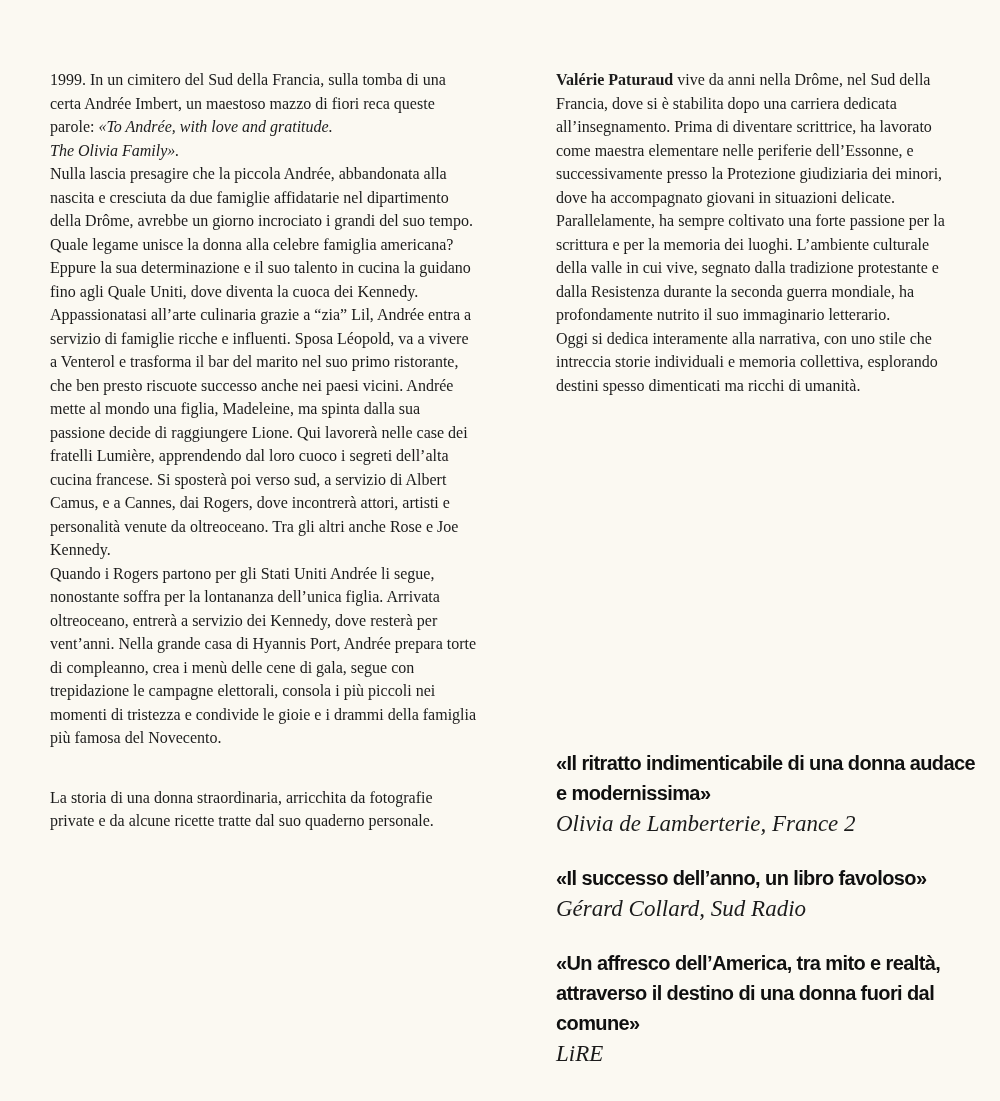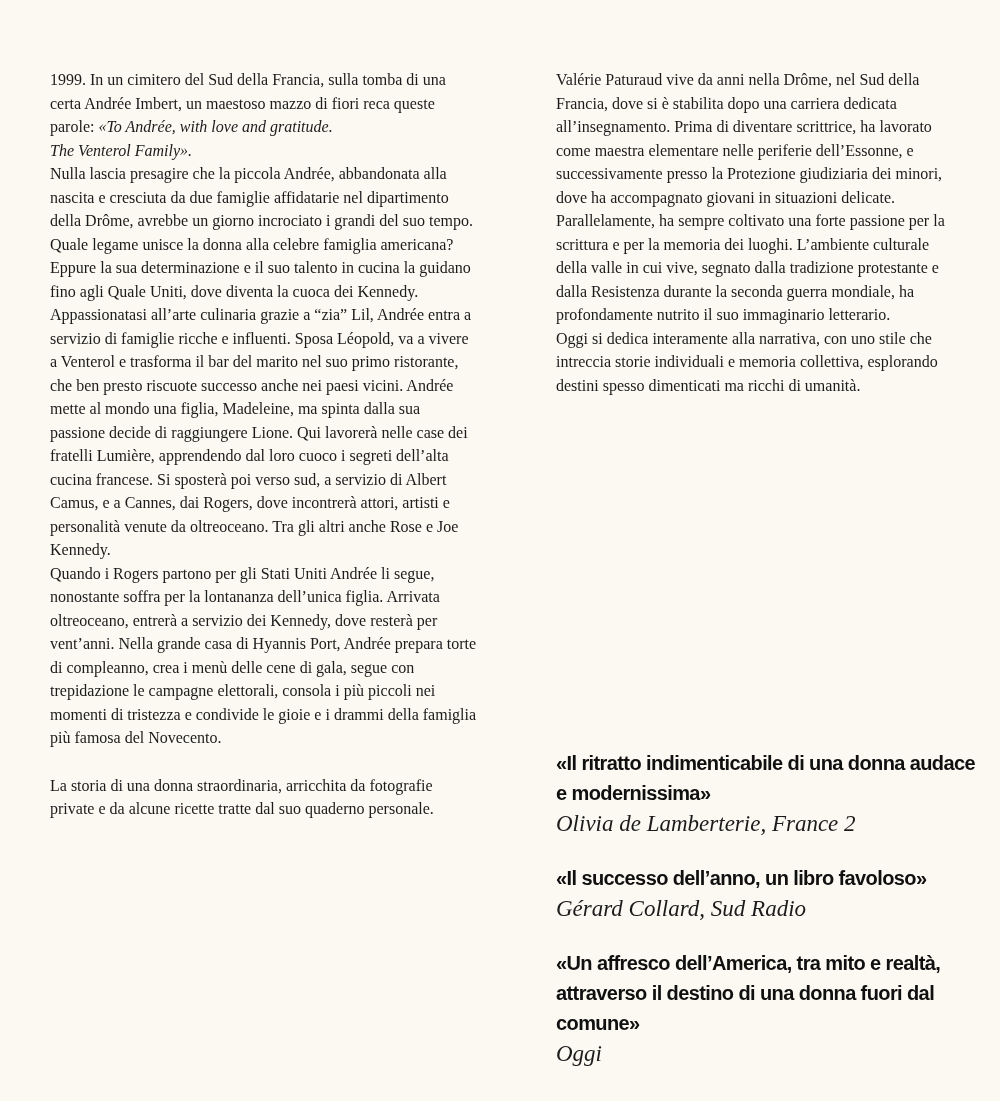--- a/index.html
+++ b/index.html
@@ -20,23 +20,23 @@
   .col {
     position: absolute;
     top: 68px;
     font-size: 16px;
     line-height: 23.5px;
     text-align: left;
   }
   .col-left  { left: 50px;  width: 428px; }
   .col-right { left: 556px; width: 398px; }
   p { margin: 0; }
-  .spaced { margin-top: 24px; }
+  .spaced { margin-top: 36px; }
   .it { font-style: italic; }
-  .b  { font-weight: normal; }
+  .b  { font-weight: bold; }
   .quotes {
     position: absolute;
     left: 556px;
     top: 736px;
     width: 432px;
   }
   .quote-block { margin-bottom: 27px; margin-top: 12px; }
   .quote-text {
     font-family: "Liberation Sans", sans-serif;
     font-weight: 700;
@@ -54,21 +54,21 @@
     color: #1b1b1b;
   }
 </style>
 </head>
 <body style="background: rgb(251, 249, 242); color: rgb(27, 27, 27);">
 
 <div class="page">
 
   <div class="col col-left">
     <p><span>1999. In un cimitero del Sud della Francia, sulla tomba di una certa Andrée Imbert, un maestoso mazzo di fiori reca queste parole: </span><span class="it">«To Andrée, with love and gratitude.</span></p>
-    <p class="it">The Venterol Family».</p>
+    <p class="it">The Olivia Family».</p>
     <p>Nulla lascia presagire che la piccola Andrée, abbandonata alla nascita e cresciuta da due famiglie affidatarie nel dipartimento della Drôme, avrebbe un giorno incrociato i grandi del suo tempo.</p>
     <p>Quale legame unisce la donna alla celebre famiglia americana?</p>
     <p>Eppure la sua determinazione e il suo talento in cucina la guidano fino agli Quale Uniti, dove diventa la cuoca dei Kennedy.</p>
     <p>Appassionatasi all’arte culinaria grazie a “zia” Lil, Andrée entra a servizio di famiglie ricche e influenti. Sposa Léopold, va a vivere a Venterol e trasforma il bar del marito nel suo primo ristorante, che ben presto riscuote successo anche nei paesi vicini. Andrée mette al mondo una figlia, Madeleine, ma spinta dalla sua passione decide di raggiungere Lione. Qui lavorerà nelle case dei fratelli Lumière, apprendendo dal loro cuoco i segreti dell’alta cucina francese. Si sposterà poi verso sud, a servizio di Albert Camus, e a Cannes, dai Rogers, dove incontrerà attori, artisti e personalità venute da oltreoceano. Tra gli altri anche Rose e Joe Kennedy.</p>
     <p>Quando i Rogers partono per gli Stati Uniti Andrée li segue, nonostante soffra per la lontananza dell’unica figlia. Arrivata oltreoceano, entrerà a servizio dei Kennedy, dove resterà per vent’anni. Nella grande casa di Hyannis Port, Andrée prepara torte di compleanno, crea i menù delle cene di gala, segue con trepidazione le campagne elettorali, consola i più piccoli nei momenti di tristezza e condivide le gioie e i drammi della famiglia più famosa del Novecento.</p>
     <p class="spaced">La storia di una donna straordinaria, arricchita da fotografie private e da alcune ricette tratte dal suo quaderno personale.</p>
   </div>
 
   <div class="col col-right">
     <p><span class="b">Valérie Paturaud</span><span> vive da anni nella Drôme, nel Sud della Francia, dove si è stabilita dopo una carriera dedicata all’insegnamento. Prima di diventare scrittrice, ha lavorato come maestra elementare nelle periferie dell’Essonne, e successivamente presso la Protezione giudiziaria dei minori, dove ha accompagnato giovani in situazioni delicate.</span></p>
@@ -80,17 +80,17 @@
     <div class="quote-block">
       <div class="quote-text">«Il ritratto indimenticabile di una donna audace e modernissima»</div>
       <div class="quote-attr">Olivia de Lamberterie, France 2</div>
     </div>
     <div class="quote-block">
       <div class="quote-text">«Il successo dell’anno, un libro favoloso»</div>
       <div class="quote-attr">Gérard Collard, Sud Radio</div>
     </div>
     <div class="quote-block">
       <div class="quote-text">«Un affresco dell’America, tra mito e realtà, attraverso il destino di una donna fuori dal comune»</div>
-      <div class="quote-attr">Oggi</div>
+      <div class="quote-attr">LiRE</div>
     </div>
   </div>
 
 </div>
 
 </body></html>

